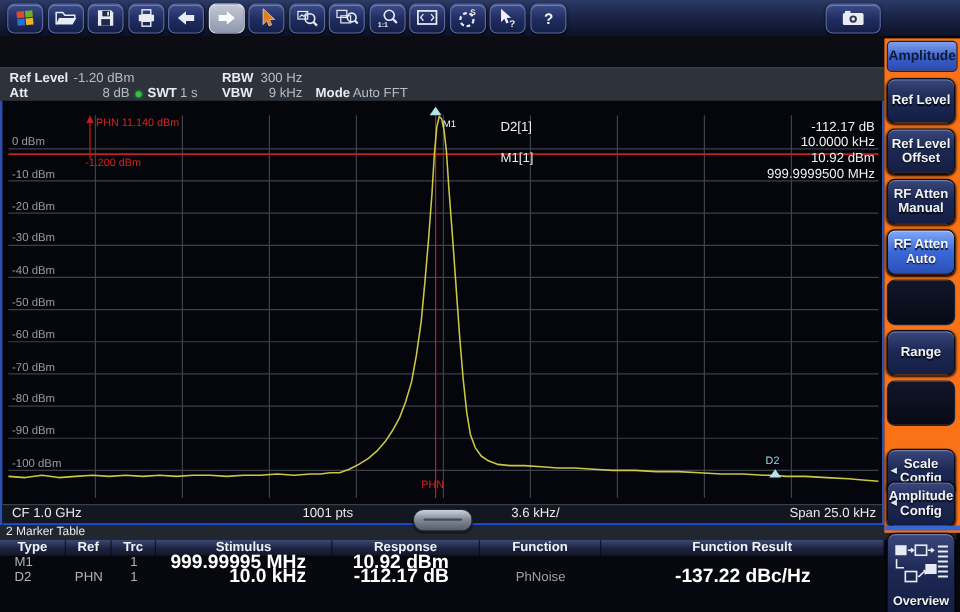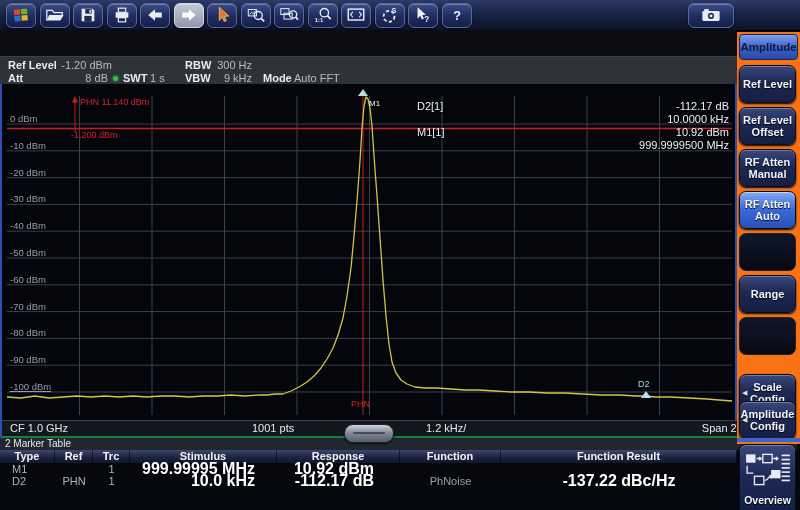--- a/index.html
+++ b/index.html
@@ -48,21 +48,21 @@
   #gr-svg{position:absolute;left:0;top:0;width:725px;height:319px;overflow:visible;}
   .ylab{position:absolute;left:3px;font-size:9.5px;color:#969ca8;}
   .red-ann{position:absolute;color:#d42424;font-size:9px;white-space:nowrap;}
   .ann{position:absolute;color:#eef1f5;font-size:11px;line-height:13px;white-space:nowrap;text-shadow:0 1px 1px #000;}
   .rt{right:3px;text-align:right;}
   .mk-up{position:absolute;width:0;height:0;border-left:5px solid transparent;border-right:5px solid transparent;
     border-bottom:7px solid #b4e2ec;}
   .mk-lab{position:absolute;font-size:9px;color:#9adce8;}
   #m1-text{position:absolute;font-size:8px;color:#f0f4f8;}
   #axis-bar{position:absolute;left:0;bottom:0;width:733px;height:15px;background:#13171f;
-    border-top:1px solid #39404c;border-bottom:2px solid #15803d;padding-left:44px;}
+    border-top:1px solid #39404c;border-bottom:2px solid #1d4ed8;}
   .ax{position:absolute;top:1px;font-size:11px;color:#e8eaee;white-space:nowrap;}
   #grabber{position:absolute;left:344px;top:424px;width:48px;height:17px;border-radius:9px;cursor:row-resize;
     background:linear-gradient(180deg,#cdd3dd 0%,#848c9a 45%,#555c6a 100%);
     border:1px solid #20242c;box-shadow:0 1px 2px rgba(0,0,0,.8);z-index:5;}
   #grabber:after{content:"";position:absolute;left:8px;right:8px;top:7px;height:2px;background:rgba(20,24,32,.55);border-radius:2px;}
 
   
   #mtable{position:absolute;left:0;top:438px;width:737px;height:49px;background:#06080d;}
   #mt-title{position:absolute;left:5px;top:0;height:12px;line-height:12px;font-size:10px;color:#e6e9ee;}
   #mt-titlebar{position:absolute;left:0;top:0;width:797px;height:12px;background:#22262e;}
@@ -311,40 +311,40 @@
           <div class="ylab" style="top: 17px;">0 dBm</div>
           <div class="ylab" style="top: 43.8px;">-10 dBm</div>
           <div class="ylab" style="top: 70.6px;">-20 dBm</div>
           <div class="ylab" style="top: 97.4px;">-30 dBm</div>
           <div class="ylab" style="top: 124.2px;">-40 dBm</div>
           <div class="ylab" style="top: 151px;">-50 dBm</div>
           <div class="ylab" style="top: 177.8px;">-60 dBm</div>
           <div class="ylab" style="top: 204.6px;">-70 dBm</div>
           <div class="ylab" style="top: 231.4px;">-80 dBm</div>
           <div class="ylab" style="top: 258.2px;">-90 dBm</div>
-          <div class="ylab" style="top: 285px; text-decoration: underline;">-100 dBm</div>
+          <div class="ylab" style="top: 285px;">-100 dBm</div>
         </div>
       <span class="red-ann" style="left:73px;top:1px">PHN  11.140 dBm</span>
       <span class="red-ann" style="left:64px;top:34px">-1.200 dBm</span>
       <span class="ann" style="left:410px;top:4px">D2[1]</span>
       <span class="ann rt" style="top:4px">-112.17 dB</span>
       <span class="ann rt" style="top:17px">10.0000 kHz</span>
       <span class="ann" style="left:410px;top:30px">M1[1]</span>
       <span class="ann rt" style="top:30px">10.92 dBm</span>
       <span class="ann rt" style="top:43px">999.9999500 MHz</span>
       <div class="mk-up" style="left:351px;top:-7px"></div>
       <span id="m1-text" style="left:362px;top:3px">M1</span>
       <div class="mk-up" style="left:634px;top:295px"></div>
       <span class="mk-lab" style="left:631px;top:283px">D2</span>
       <span class="red-ann" style="left:344px;top:303px">PHN</span>
     </div>
     <div id="axis-bar">
       <span class="ax" style="left:8px">CF 1.0 GHz</span>
       <span class="ax" style="left:250px">1001 pts</span>
-      <span class="ax" style="left:424px">1.2 kHz/</span>
+      <span class="ax" style="left:424px">3.6 kHz/</span>
       <span class="ax" style="right:5px">Span 25.0 kHz</span>
     </div>
   </div>
 
   <div id="grabber"></div>
 
   <div id="mtable">
     <div id="mt-titlebar">
       <span id="mt-title">2 Marker Table</span>
     </div>

